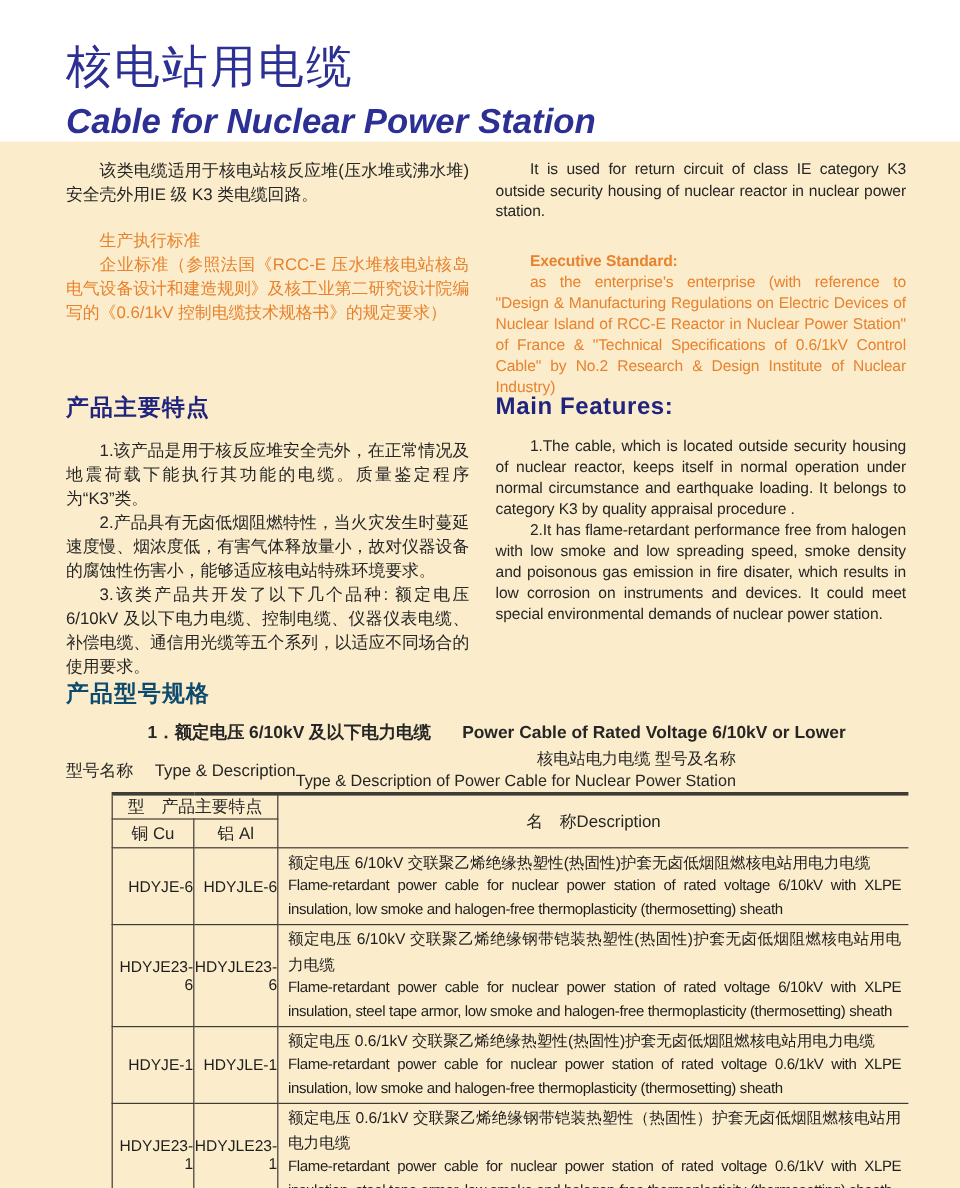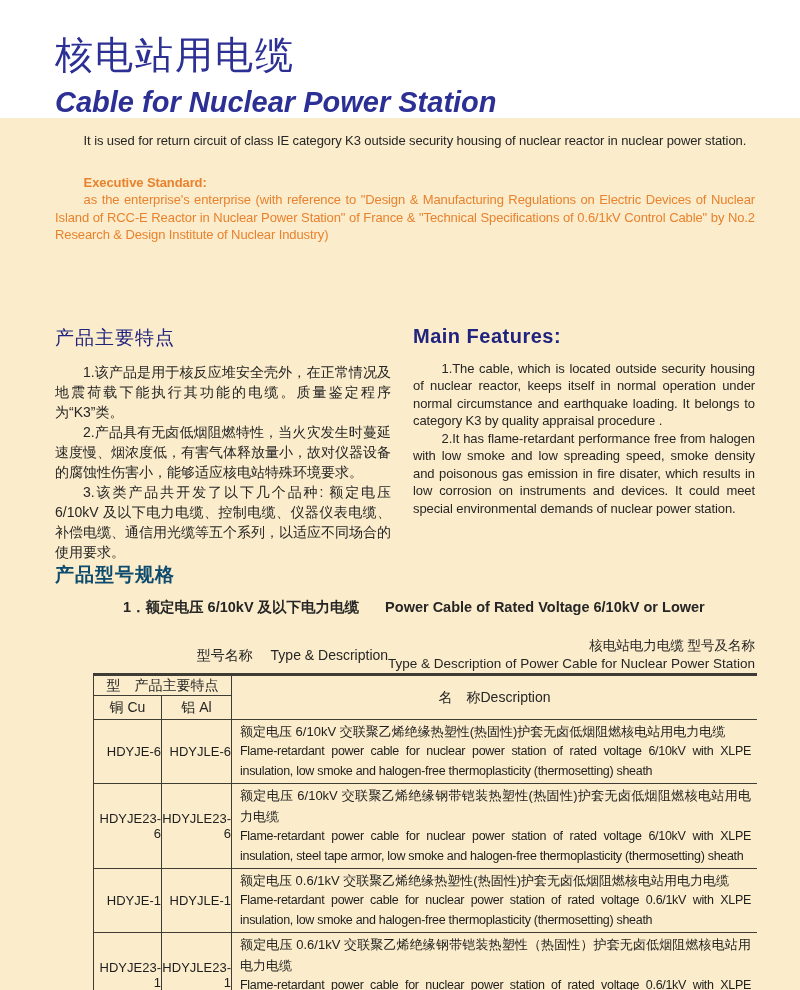--- a/index.html
+++ b/index.html
@@ -29,30 +29,30 @@
 
   .orange { color:#e8822e; }
   .bold { font-weight:bold; }
 
   .intro-row { min-height:196px; }
   .features-row { min-height:230px; }
 
   .std-zh { margin-top:18px; }
   .std-en { margin-top:24px; }
 
-  .sec-heading { font-size:19px; font-weight:normal; color:#20247f; letter-spacing:1px; }
+  .sec-heading { font-size:19px; font-weight:bold; color:#20247f; letter-spacing:1px; }
   .sec-heading-en { font-size:20px; font-weight:bold; color:#20247f; letter-spacing:0.5px; }
   .features-body { margin-top:14px; }
 
   
   .models-heading { font-size:19px; font-weight:bold; color:#0c4a6e; letter-spacing:1px; }
   .models-subtitle { margin:10px 0 0 68px; font-size:14.5px; font-weight:bold; }
   .models-subtitle .sub-en { margin-left:22px; }
-  .type-caption-row { display:flex; justify-content:flex-end; align-items:flex-start;
-                      margin-top:20px; }
+  .type-caption-row { display:flex; justify-content:flex-start; align-items:flex-start;
+                      margin-top:4px; }
   .type-label { font-size:14px; margin-top:10px; }
   .type-label .lbl-en { margin-left:14px; }
   .table-caption { text-align:right; font-weight:normal; line-height:18px; }
   .cap-zh { font-size:13.5px; }
   .cap-en { font-size:13.5px; }
 
   
   table.models { border-collapse:collapse; margin-left:38px; width:664px;
                  border-top:3px solid #3f3b35; border-bottom:3px solid #3f3b35;
                  table-layout:fixed; }
@@ -74,20 +74,25 @@
 <body>
 
 <div class="page-header">
   <div class="title-zh">核电站用电缆</div>
   <div class="title-en">Cable for Nuclear Power Station</div>
 </div>
 
 <div class="cream">
 
   <div class="cols intro-row">
+    <div class="col-l zh">
+      <p>该类电缆适用于核电站核反应堆(压水堆或沸水堆)安全壳外用IE 级 K3 类电缆回路。</p>
+      <p class="orange std-zh">生产执行标准</p>
+      <p class="orange">企业标准（参照法国《RCC-E 压水堆核电站核岛电气设备设计和建造规则》及核工业第二研究设计院编写的《0.6/1kV 控制电缆技术规格书》的规定要求）</p>
+    </div>
     <div class="col-r en">
       <p>It is used for return circuit of class IE category K3 outside security housing of nuclear reactor in nuclear power station.</p>
       <p class="orange bold std-en">Executive Standard:</p>
       <p class="orange">as the enterprise's enterprise (with reference to "Design &amp; Manufacturing Regulations on Electric Devices of Nuclear Island of RCC-E Reactor in Nuclear Power Station" of France &amp; "Technical Specifications of 0.6/1kV Control Cable" by No.2 Research &amp; Design Institute of Nuclear Industry)</p>
     </div>
   </div>
 
   <div class="cols features-row">
     <div class="col-l zh">
       <div class="sec-heading">产品主要特点</div>

